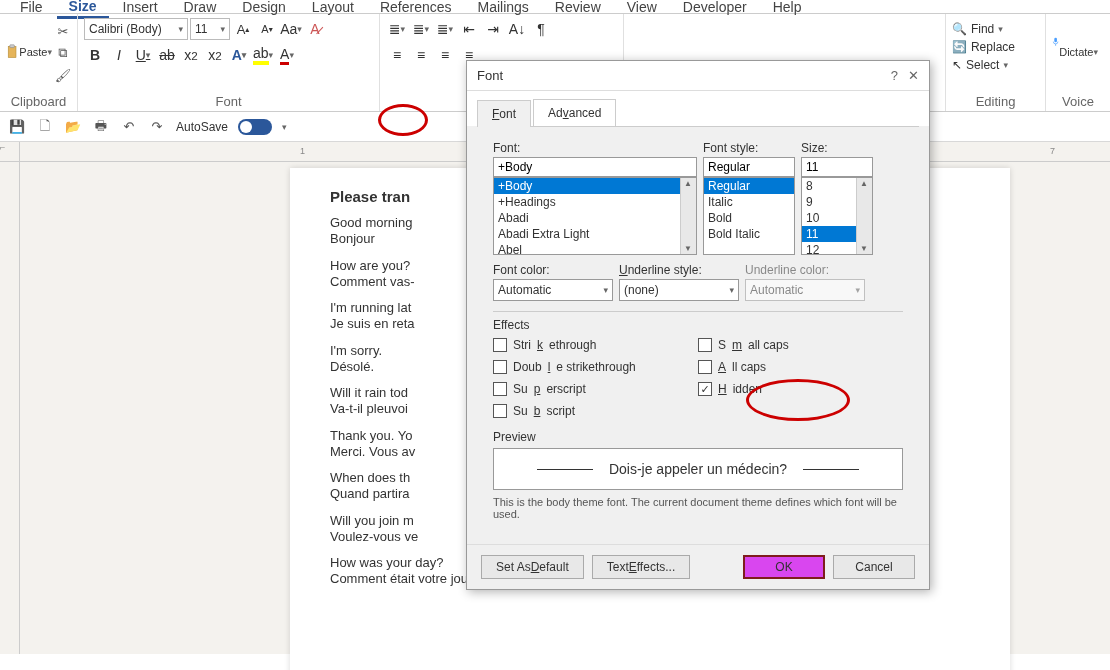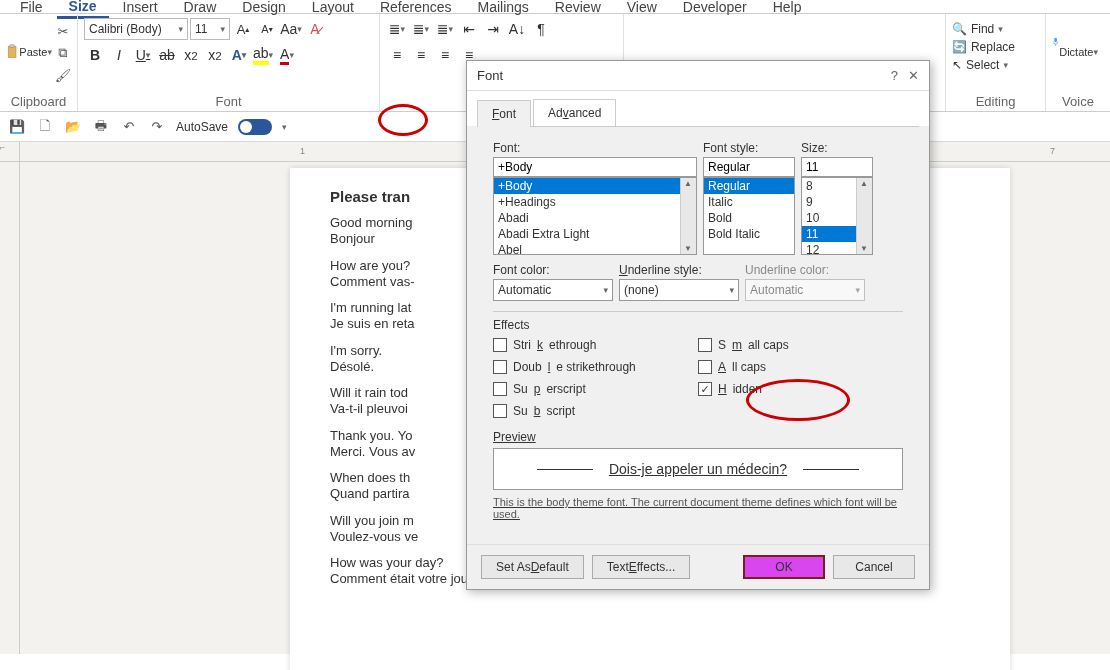--- a/index.html
+++ b/index.html
@@ -43,21 +43,21 @@
   .listbox .opt.sel { background: #0078d4; color: #fff; }
   .listbox .scroll { position:absolute; right:0; top:0; bottom:0; width:16px; background:#e8e8e8; border-left:1px solid #ccc; }
   .listbox .scroll::before { content:"▲"; position:absolute; top:1px; left:3px; font-size:8px; color:#666; }
   .listbox .scroll::after { content:"▼"; position:absolute; bottom:1px; left:3px; font-size:8px; color:#666; }
   .combo { height: 22px; border: 1px solid #999; background: #fff; display: flex; align-items: center; justify-content: space-between; padding: 0 4px; font-size: 12px; }
   .effects { border-top: 1px solid #ccc; margin-top: 10px; padding-top: 6px; }
   .eff-grid { display: flex; margin-top: 6px; }
   .eff-col { width: 50%; display: flex; flex-direction: column; gap: 8px; }
   .chk { display: flex; align-items: center; gap: 6px; font-size: 12px; }
   .chk .box { width: 14px; height: 14px; border: 1px solid #555; background: #fff; display: inline-flex; align-items: center; justify-content: center; font-size: 11px; line-height:1; }
-  .preview { margin-top: 12px; text-decoration: underline; }
+  .preview { margin-top: 12px; }
   .preview-box { border: 1px solid #999; background: #fff; height: 42px; display: flex; align-items: center; justify-content: center; font-size: 14px; margin-top: 4px; }
   .prev-line { border-bottom:1px solid #333; width:56px; height:0; margin: 0 16px;}
   .dlg-note { font-size: 11px; color: #555; margin-top: 6px; }
   .dlg-footer { display: flex; justify-content: space-between; padding: 10px 14px; background:#f0f0f0; border-top:1px solid #ddd;}
   .btn { height: 24px; padding: 0 14px; font-size: 12px; background: #e8e8e8; border: 1px solid #aaa; display: inline-flex; align-items: center; }
   .btn.primary { border: 2px solid #7f1d1d; background:#d946ef; }
   .u { text-decoration: underline; }
   
   .circ1 { position: absolute; left: 378px; top: 104px; width: 50px; height: 32px; border: 3px solid #c00; border-radius: 50%; z-index: 20; }
   .circ2 { position: absolute; left: 746px; top: 379px; width: 104px; height: 42px; border: 3px solid #c00; border-radius: 50%; z-index: 20; }

